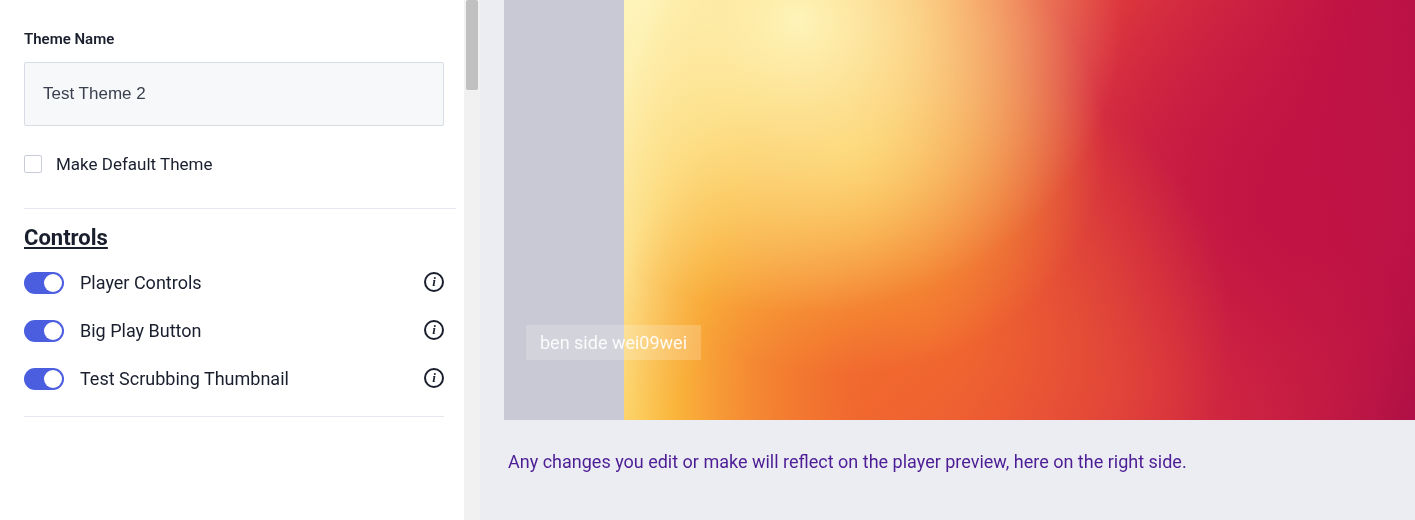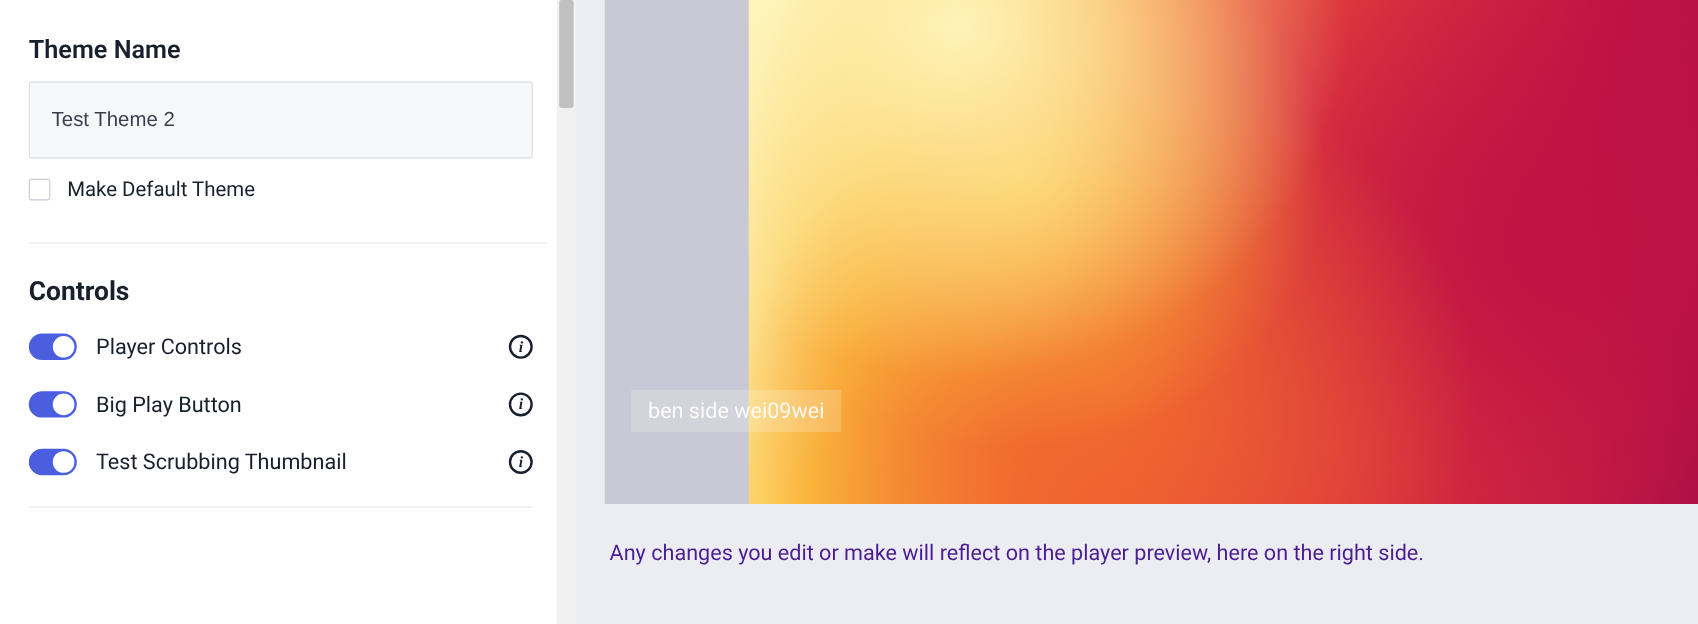--- a/index.html
+++ b/index.html
@@ -47,66 +47,67 @@
       font-weight: 700;
       color: #1a1f2e;
     }
     .advanced-link {
       color: #4b5fd6;
       font-size: 16px;
       font-weight: 500;
       cursor: pointer;
     }
     .field-label {
-      font-size: 21px;
+      font-size: 15px;
       font-weight: 600;
       color: #1a1f2e;
       margin-bottom: 14px;
     }
     .text-input {
       width: 420px;
       height: 64px;
       padding: 0 18px;
       font-size: 17px;
       color: #3a3f4e;
       background: #f7f8fa;
       border: 1px solid #d8dde5;
       border-radius: 2px;
       outline: none;
     }
     .checkbox-row {
       display: flex;
       align-items: center;
-      margin-top: 16px;
+      margin-top: 28px;
       padding-bottom: 34px;
       border-bottom: 1px solid #e5e8ef;
       gap: 14px;
     }
     .checkbox-box {
       width: 18px;
       height: 18px;
       border: 1.5px solid #c7ccd6;
       border-radius: 2px;
       background: #ffffff;
       cursor: pointer;
     }
     .checkbox-label {
       font-size: 17px;
       color: #1a1f2e;
     }
     .section-title {
       font-size: 22px;
       font-weight: 700;
       color: #1a1f2e;
-      margin-top: 28px;
+      margin-top: 16px;
       margin-bottom: 22px;
+      text-decoration: underline;
     }
     .toggle-row {
       display: flex;
-      align-items: center;
+      align-items: flex-start;
       margin-bottom: 26px;
       width: 420px;
     }
     .toggle {
       width: 40px;
       height: 22px;
       background: #4c5ee0;
       border-radius: 11px;
       position: relative;
       cursor: pointer;

